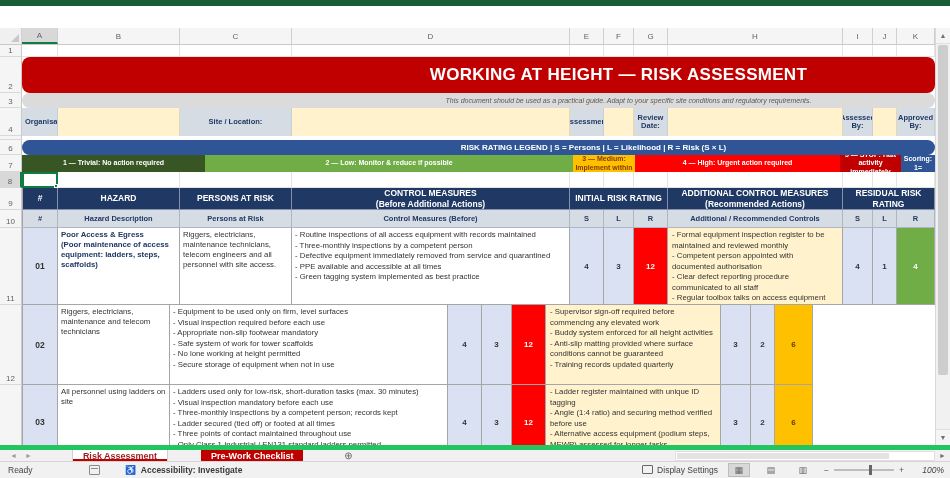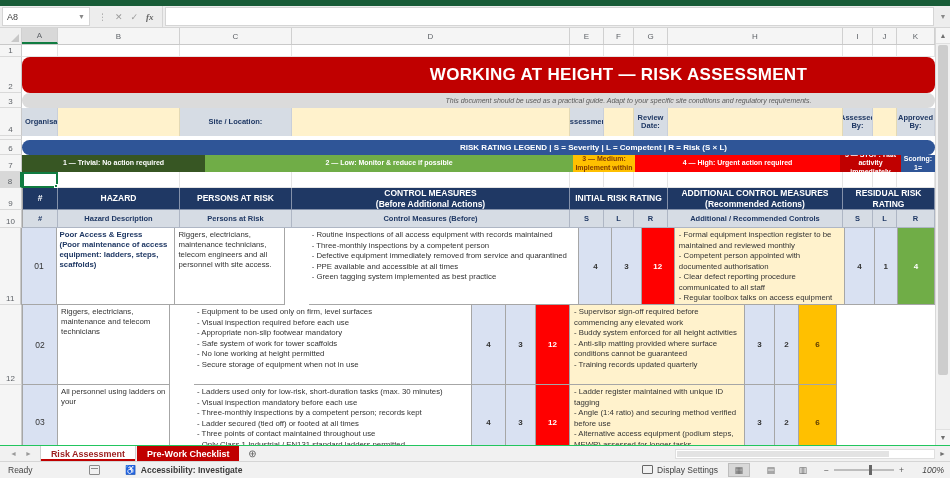--- a/index.html
+++ b/index.html
@@ -43,38 +43,38 @@
   .lg { display:flex; align-items:center; justify-content:center; text-align:center; font-weight:bold; font-size:7px; line-height:1.15; overflow:hidden; padding:0 2px; }
   .lg0{width:183px}.lg1{width:368px}.lg2{width:62px}.lg3{width:205px}.lg4{width:61px}.lg5{width:34px}
 
   .selcell { position:relative; border:2px solid #107C41; background:#fff; }
   .selcell .handle { position:absolute; right:-2px; bottom:-2px; width:4px; height:4px; background:#107C41; border:1px solid #fff; }
 
   .th { background:#1F3864; color:#fff; font-weight:bold; font-size:8.5px; display:flex; flex-direction:column; align-items:center; justify-content:center; text-align:center; border-right:1px solid rgba(255,255,255,.45); border-bottom:1px solid rgba(255,255,255,.45); line-height:1.2; }
   .sh { background:#D6DCE4; color:#1F3864; font-weight:bold; font-size:7.5px; display:flex; align-items:center; justify-content:center; text-align:center; border-right:1px solid #AEB6C4; border-bottom:1px solid #AEB6C4; }
 
   .dc { border-right:1px solid #A6A6A6; border-bottom:1px solid #A6A6A6; font-size:7.8px; color:#333; overflow:hidden; }
-  .idc { background:#D9E1F2; display:flex; align-items:center; justify-content:center; font-weight:normal; font-size:8.5px; color:#333; }
+  .idc { background:#D9E1F2; display:flex; align-items:center; justify-content:center; font-weight:bold; font-size:8.5px; color:#333; }
   .hazc { padding:2px 3px; color:#1F3864; font-weight:bold; line-height:1.3; white-space:pre-line; }
   .perc { padding:2px 3px; line-height:1.3; }
-  .ctlc { padding:2px 3px; line-height:1.35; white-space:pre-line;margin-left:24px; }
+  .ctlc { padding:2px 3px; line-height:1.35; white-space:pre-line; }
   .addc { background:#FFF2CC; padding:2px 4px; line-height:1.35; white-space:pre-line; }
   .num { display:flex; align-items:center; justify-content:center; font-weight:bold; font-size:8px; background:#D9E1F2; }
   .rnum { display:flex; align-items:center; justify-content:center; font-weight:bold; font-size:8px; background:#FF0000; color:#fff; }
 
   .tbl-left { border-left:1px solid #A6A6A6; }
 
   
   .v-scroll { position:absolute; top:28px; right:0; width:15px; height:417px; background:#F1F1F1; border-left:1px solid #D8D8D8; display:flex; flex-direction:column; }
   .v-scroll .arr { height:16px; display:flex; align-items:center; justify-content:center; font-size:7px; color:#707070; background:#F5F5F5; border-bottom:1px solid #E0E0E0; }
   .v-scroll .arr.btm { border-top:1px solid #E0E0E0; border-bottom:none; margin-top:auto; }
   .v-thumb { margin:1px 2px; height:330px; background:#CDCDCD; border-radius:2px; }
 
   
-  .tabbar { position:absolute; top:445px; left:0; width:950px; height:16px; background:#F1F1F1; border-top:1px solid #22c55e; display:flex; align-items:stretch; font-size:9px; }
+  .tabbar { position:absolute; top:445px; left:0; width:950px; height:16px; background:#F1F1F1; border-top:5px solid #22c55e; display:flex; align-items:stretch; font-size:9px;gap:32px; }
   .tabnav { display:flex; align-items:center; gap:8px; padding:0 8px 0 10px; color:#9a9a9a; font-size:7px; }
   .tab { display:flex; align-items:center; padding:0 10px; font-weight:bold; }
   .tab.active { background:#fff; color:#9C1F1F; border-right:1px solid #D0D0D0; border-left:1px solid #D0D0D0; box-shadow:inset 0 -2px 0 #C00000; }
   .tab.red { background:#C00000; color:#fff; margin-left:1px; }
   .addsheet { width:26px; display:flex; align-items:center; justify-content:center; color:#666; font-size:10px; }
   .h-scroll { margin-left:auto; width:275px; display:flex; align-items:center; background:#F1F1F1; }
   .h-track { flex:1; height:10px; background:#fff; border:1px solid #DFDFDF; position:relative; }
   .h-thumb { position:absolute; left:1px; top:1px; bottom:1px; width:82%; background:#E3E3E3; }
   .h-arr { width:15px; display:flex; align-items:center; justify-content:center; color:#707070; font-size:7px; }
 
@@ -94,34 +94,20 @@
   .ztrack { width:60px; height:2px; background:#BDBDBD; position:relative; }
   .zthumb { position:absolute; left:58%; top:-4px; width:3px; height:10px; background:#666; }
   .zpct { width:30px; text-align:right; color:#444;font-style:italic; }
 </style>
 </head>
 <body>
 
 <div class="app">
   <div class="title-strip"></div>
 
-  <div class="formula-row">
-    <div class="name-box">
-      <span>A8</span>
-      <span class="dd">▼</span>
-    </div>
-    <div class="fx-btns">
-      <span>⋮</span>
-      <span>✕</span>
-      <span>✓</span>
-      <span class="fx">fx</span>
-    </div>
-    <div class="formula-input"></div>
-    <div class="fx-expand">▼</div>
-  </div>
 
   <div class="col-head-row">
     <div class="corner"></div>
     <div class="colh cA selhead">A</div>
     <div class="colh cB">B</div>
     <div class="colh cC">C</div>
     <div class="colh cD">D</div>
     <div class="colh cE">E</div>
     <div class="colh cF">F</div>
     <div class="colh cG">G</div>
@@ -173,21 +159,21 @@
       <div class="lbl cK">Approved By:</div>
     </div>
 
     <div class="r" style="height:4px">
       <div class="rh"></div>
       <div class="full"></div>
     </div>
 
     <div class="r" style="height:15px">
       <div class="rh">6</div>
-      <div class="legend-head full">RISK RATING LEGEND   |   S = Severity   |   L = Competent   |   R = Risk (S × L)</div>
+      <div class="legend-head full">RISK RATING LEGEND   |   S = Persons   |   L = Likelihood   |   R = Risk (S × L)</div>
     </div>
 
     <div class="r" style="height:17px">
       <div class="rh">7</div>
       <div class="lg lg0" style="background: rgb(55, 86, 35); color: rgb(255, 255, 255);">1 — Trivial: No action required</div>
       <div class="lg lg1" style="background: rgb(112, 173, 71); color: rgb(255, 255, 255);">2 — Low: Monitor &amp; reduce if possible</div>
       <div class="lg lg2" style="background: rgb(255, 192, 0); color: rgb(131, 60, 0);">3 — Medium: Implement within</div>
       <div class="lg lg3" style="background: rgb(255, 0, 0); color: rgb(255, 255, 255);">4 — High: Urgent action required</div>
       <div class="lg lg4" style="background: rgb(192, 0, 0); color: rgb(255, 255, 255);">5 — STOP: Halt activity immediately</div>
       <div class="lg lg5" style="background: rgb(47, 85, 151); color: rgb(255, 255, 255);">Scoring: 1=</div>
@@ -283,21 +269,21 @@
 - Anti-slip matting provided where surface conditions cannot be guaranteed
 - Training records updated quarterly</div>
       <div class="dc cI num">3</div>
       <div class="dc cJ num">2</div>
       <div class="dc cK num" style="background: rgb(255, 192, 0); color: rgb(91, 58, 0);">6</div>
     </div>
 
     <div class="r" style="height:75px">
       <div class="rh"></div>
       <div class="dc cA idc tbl-left">03</div>
-      <div class="dc cC perc">All personnel using ladders on your</div>
+      <div class="dc cC perc">All personnel using ladders on site</div>
       <div class="dc cD ctlc">- Ladders used only for low-risk, short-duration tasks (max. 30 minutes)
 - Visual inspection mandatory before each use
 - Three-monthly inspections by a competent person; records kept
 - Ladder secured (tied off) or footed at all times
 - Three points of contact maintained throughout use
 - Only Class 1 Industrial / EN131 standard ladders permitted</div>
       <div class="dc cE num">4</div>
       <div class="dc cF num">3</div>
       <div class="dc cG rnum">12</div>
       <div class="dc cH addc">- Ladder register maintained with unique ID tagging

